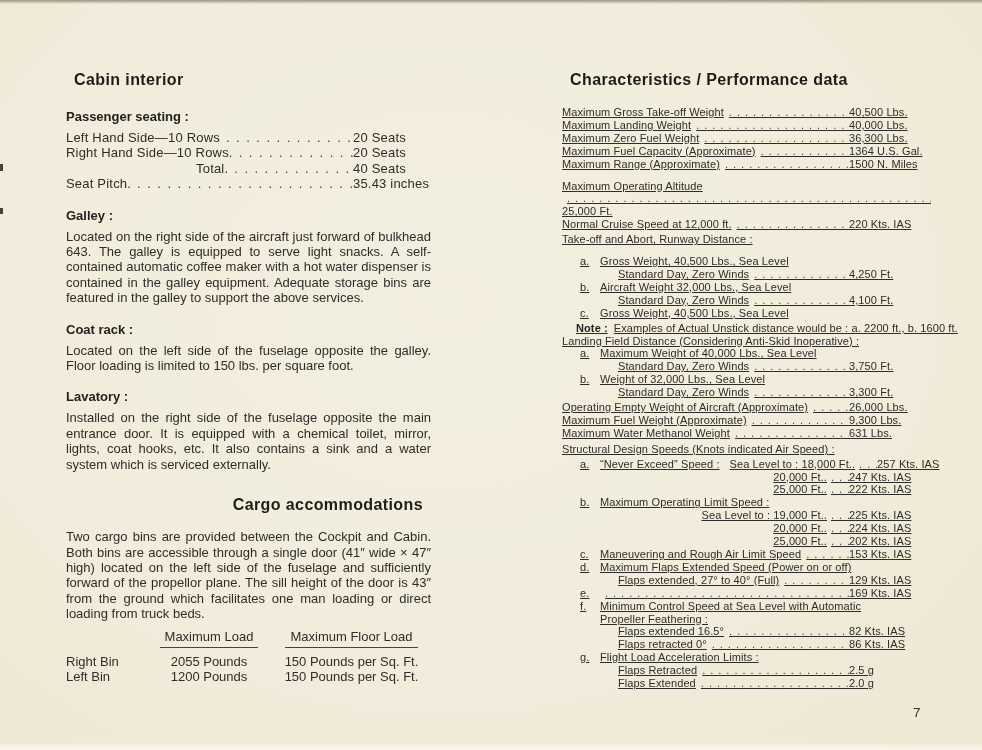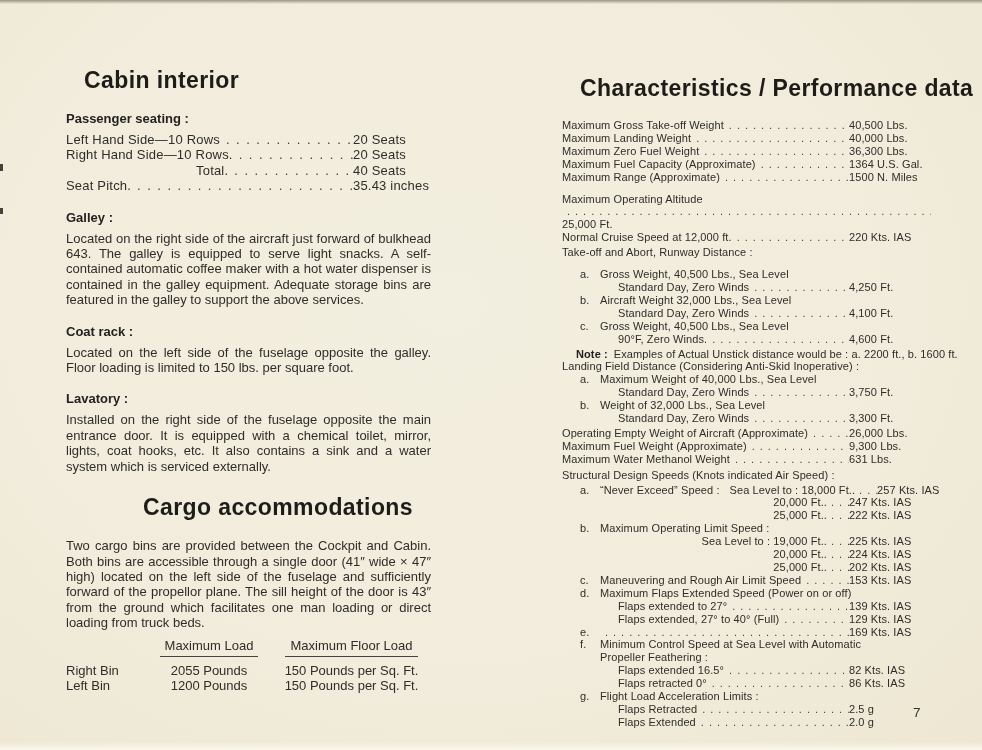--- a/index.html
+++ b/index.html
@@ -11,22 +11,22 @@
     -webkit-font-smoothing:antialiased;
   }
   .scan-top{position:absolute;left:0;top:0;width:100%;height:4px;
     background:linear-gradient(to bottom, rgba(80,77,60,.55), rgba(80,77,60,0));}
   .scan-bottom{position:absolute;left:0;bottom:0;width:100%;height:8px;
     background:linear-gradient(to top, #fbf8ec, rgba(251,248,236,0));}
   .speck{position:absolute;background:#44423a;}
   .speck.s1{left:0;top:164px;width:3px;height:7px;}
   .speck.s2{left:0;top:208px;width:3px;height:6px;}
 
-  .big-title{font-size:23px;line-height:26px;font-weight:700;letter-spacing:.4px;
-    color:#1d1c19;margin:18px;white-space:nowrap;}
+  .big-title{font-size:16px;line-height:26px;font-weight:700;letter-spacing:.4px;
+    color:#1d1c19;margin:8px;white-space:nowrap;}
 
   
   .left-col{position:absolute;left:66px;top:0;width:365px;font-size:13px;}
   .cabin-title{margin-top:67px;}
   .sub-head{margin-top:16px;font-weight:700;line-height:15px;color:#232220;}
   .seating-list{margin-top:6px;}
   .seat-row{display:flex;line-height:15.4px;letter-spacing:.2px;}
   .seat-row.total .seat-label{padding-left:130px;}
   .seat-label{flex:none;}
   .seat-fill{flex:1;overflow:hidden;white-space:nowrap;padding:0 6px;}
@@ -36,24 +36,24 @@
   .section-body{margin-top:6px;line-height:15.4px;text-align:justify;}
   .cargo-title{margin-top:20px;text-align:right;}
   .cargo-body{margin-top:11px;line-height:15.4px;text-align:justify;}
   .cargo-table{margin-top:7px;}
   .ct-row{display:grid;grid-template-columns:80px 126px 1fr;line-height:15.4px;}
   .ct-head{margin-bottom:6px;}
   .ct-c2,.ct-c3{text-align:center;}
   .ct-underline{display:inline-block;border-bottom:1.5px solid #45443e;padding:0 5px 3px;}
 
   
-  .right-col{position:absolute;left:562px;top:8px;width:369px;font-size:11px;}
+  .right-col{position:absolute;left:562px;top:0;width:369px;font-size:11px;}
   .right-title{margin-top:67px;}
   .spec-list{margin-top:13px;}
-  .spec-row{display:flex;line-height:12.9px;letter-spacing:.1px;}
+  .spec-row{display:flex;line-height:12.9px;letter-spacing:.1px;text-decoration:underline;}
   .spec-row.i-letter{padding-left:18px;}
   .spec-row.i-note{padding-left:14px;}
   .spec-row.i1b{padding-left:38px;}
   .spec-row.i2{padding-left:56px;}
   .sp-letter{flex:none;width:20px;}
   .sp-note{flex:none;font-weight:700;padding-right:6px;color:#232220;}
   .sp-text{flex:none;white-space:pre;}
   .sp-fill{flex:1;overflow:hidden;white-space:nowrap;padding:0 5px;}
   .sp-fill::after{content:"............................................................";
     letter-spacing:5px;color:#45443e;}
@@ -188,25 +188,20 @@
       </div>
       <div class="spec-row i2">
         <span class="sp-text">Standard Day, Zero Winds</span>
         <span class="sp-fill"></span>
         <span class="sp-val">4,100 Ft.</span>
       </div>
       <div class="spec-row i-letter">
         <span class="sp-letter">c.</span>
         <span class="sp-text">Gross Weight, 40,500 Lbs., Sea Level</span>
       </div>
-      <div class="spec-row i2">
-        <span class="sp-text">90°F, Zero Winds.</span>
-        <span class="sp-fill"></span>
-        <span class="sp-val">4,600 Ft.</span>
-      </div>
       <div class="spec-row i-note" style="margin-top: 2px; text-align: center;">
         <span class="sp-note">Note :</span>
         <span class="sp-text">Examples of Actual Unstick distance would be : a. 2200 ft., b. 1600 ft.</span>
       </div>
       <div class="spec-row">
         <span class="sp-text">Landing Field Distance (Considering Anti-Skid Inoperative) :</span>
       </div>
       <div class="spec-row i-letter">
         <span class="sp-letter">a.</span>
         <span class="sp-text">Maximum Weight of 40,000 Lbs., Sea Level</span>
@@ -289,25 +284,20 @@
         <span class="sp-letter">c.</span>
         <span class="sp-text">Maneuvering and Rough Air Limit Speed</span>
         <span class="sp-fill"></span>
         <span class="sp-val">153 Kts. IAS</span>
       </div>
       <div class="spec-row i-letter">
         <span class="sp-letter">d.</span>
         <span class="sp-text">Maximum Flaps Extended Speed (Power on or off)</span>
       </div>
       <div class="spec-row i2">
-        <span class="sp-text">Flaps extended to 27°</span>
-        <span class="sp-fill"></span>
-        <span class="sp-val">139 Kts. IAS</span>
-      </div>
-      <div class="spec-row i2">
         <span class="sp-text">Flaps extended, 27° to 40° (Full)</span>
         <span class="sp-fill"></span>
         <span class="sp-val">129 Kts. IAS</span>
       </div>
       <div class="spec-row i-letter">
         <span class="sp-letter">e.</span>
         <span class="sp-fill"></span>
         <span class="sp-val">169 Kts. IAS</span>
       </div>
       <div class="spec-row i-letter">

